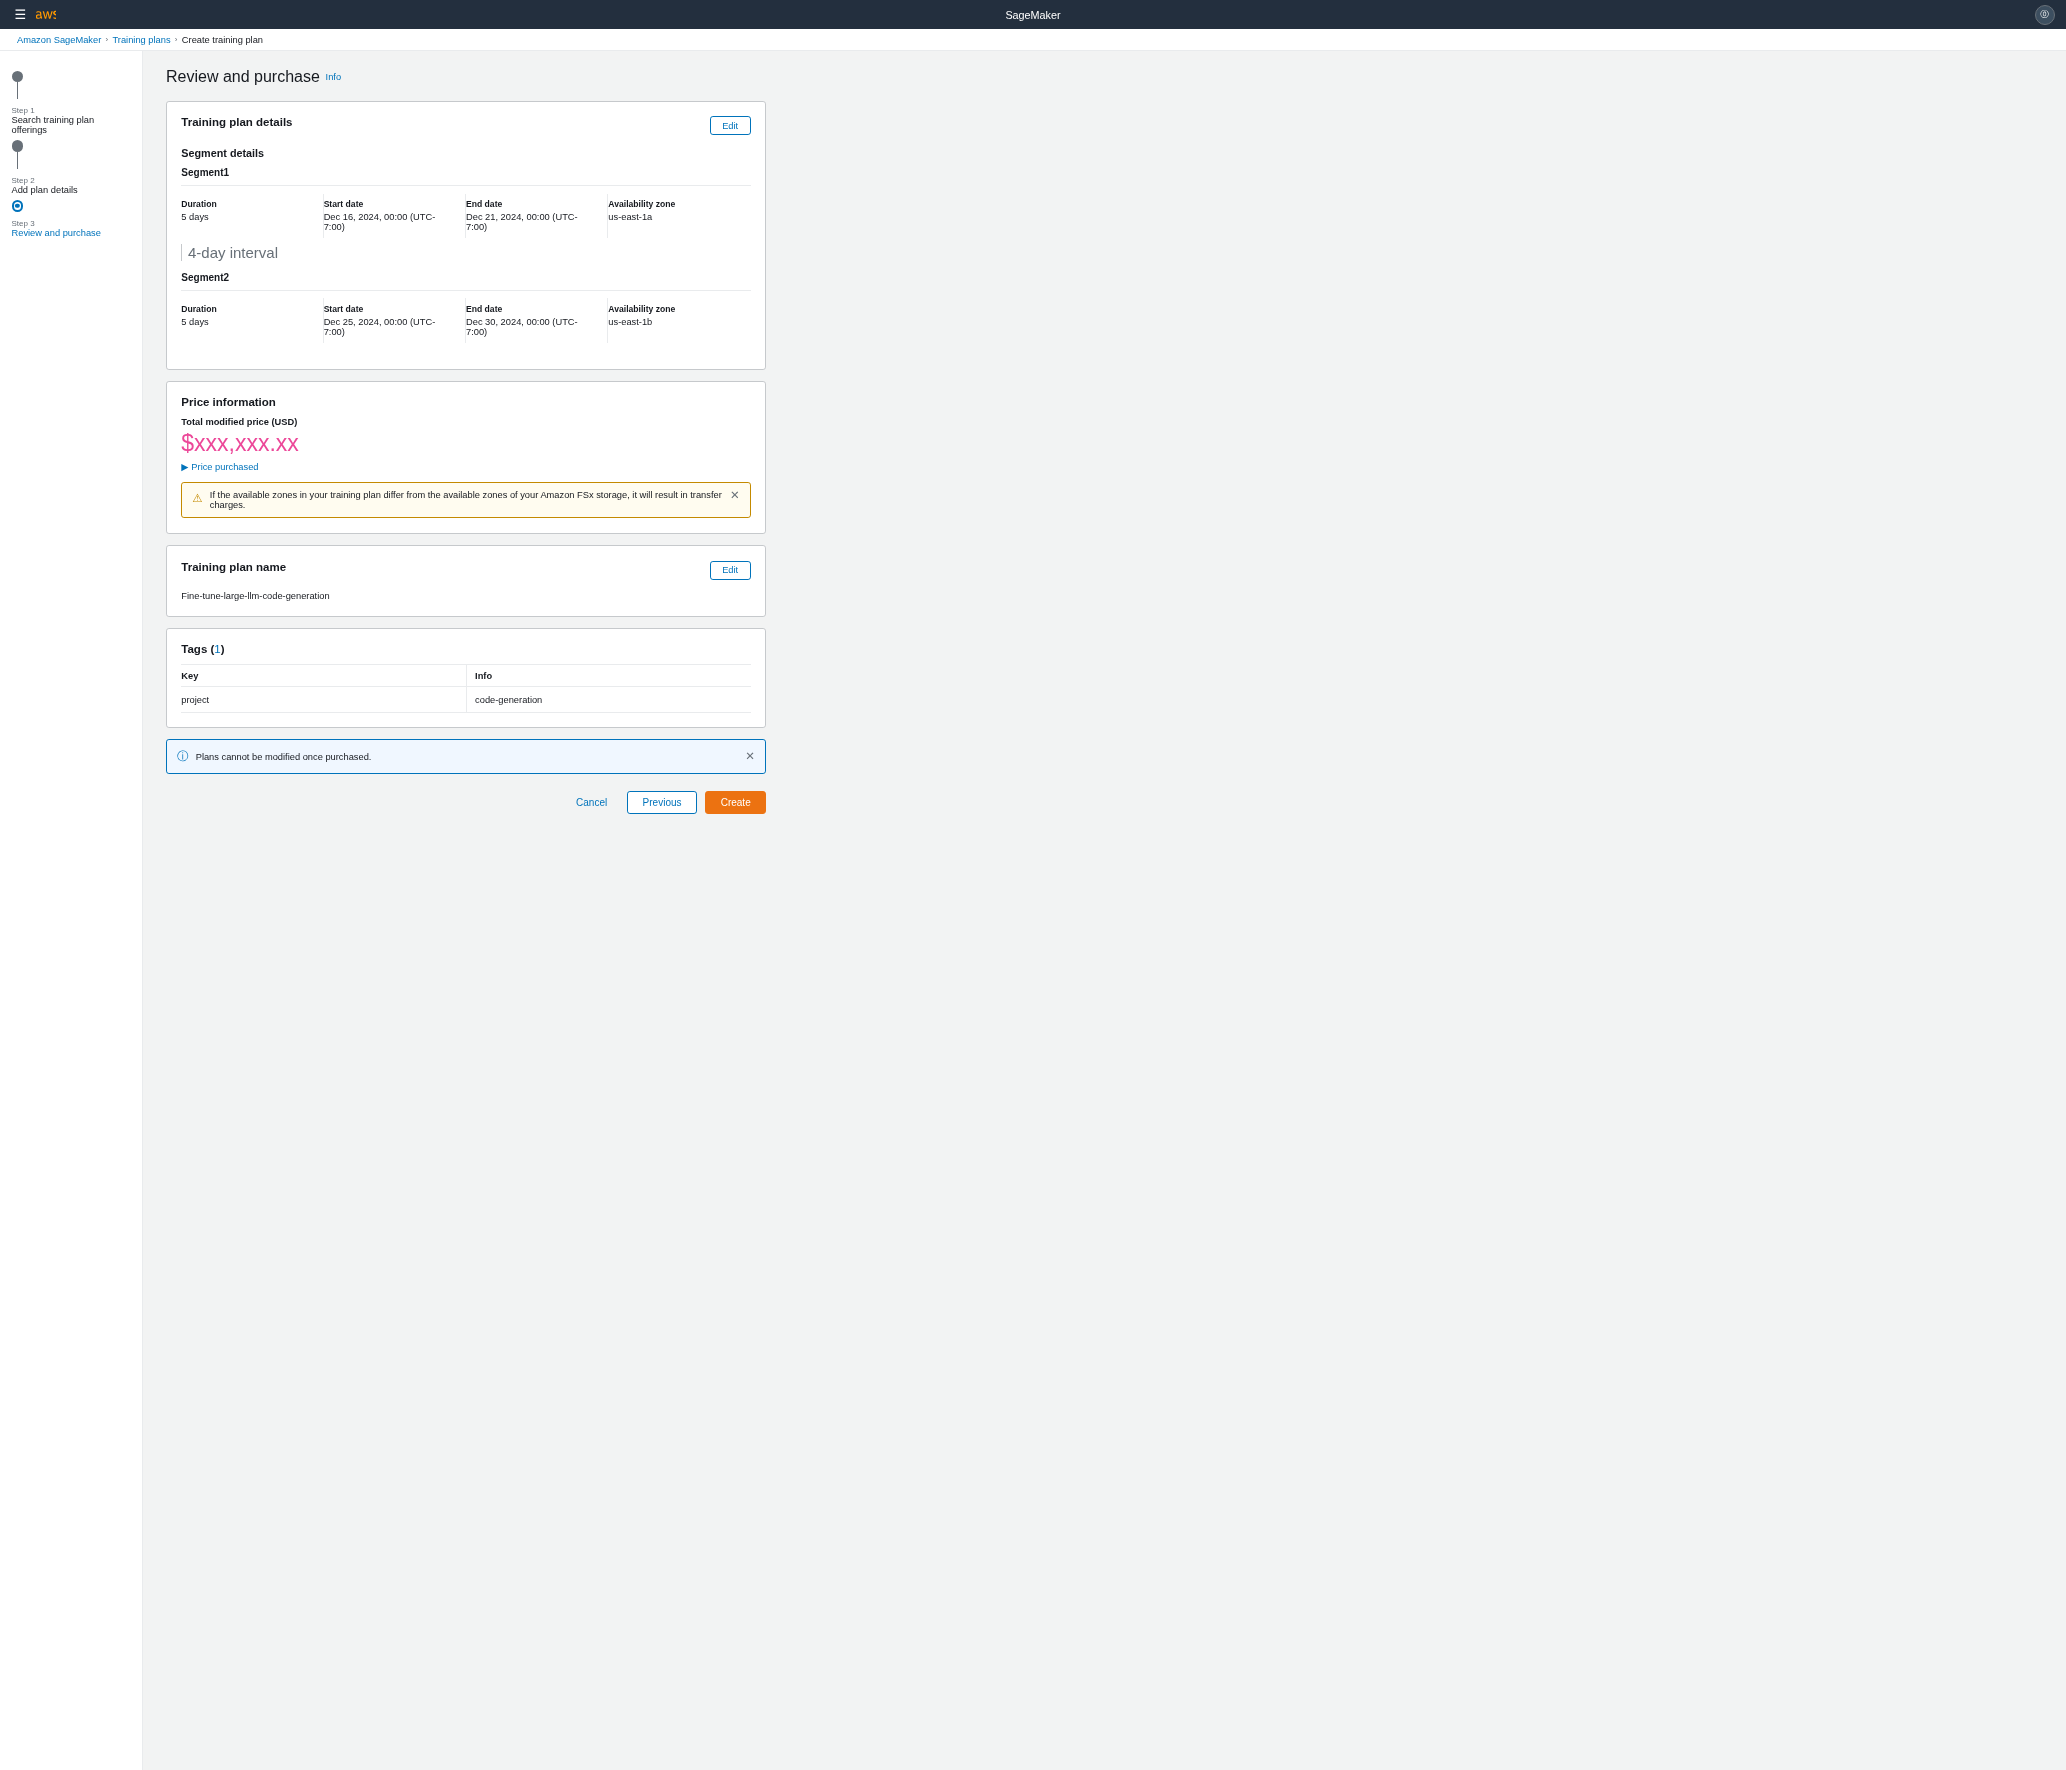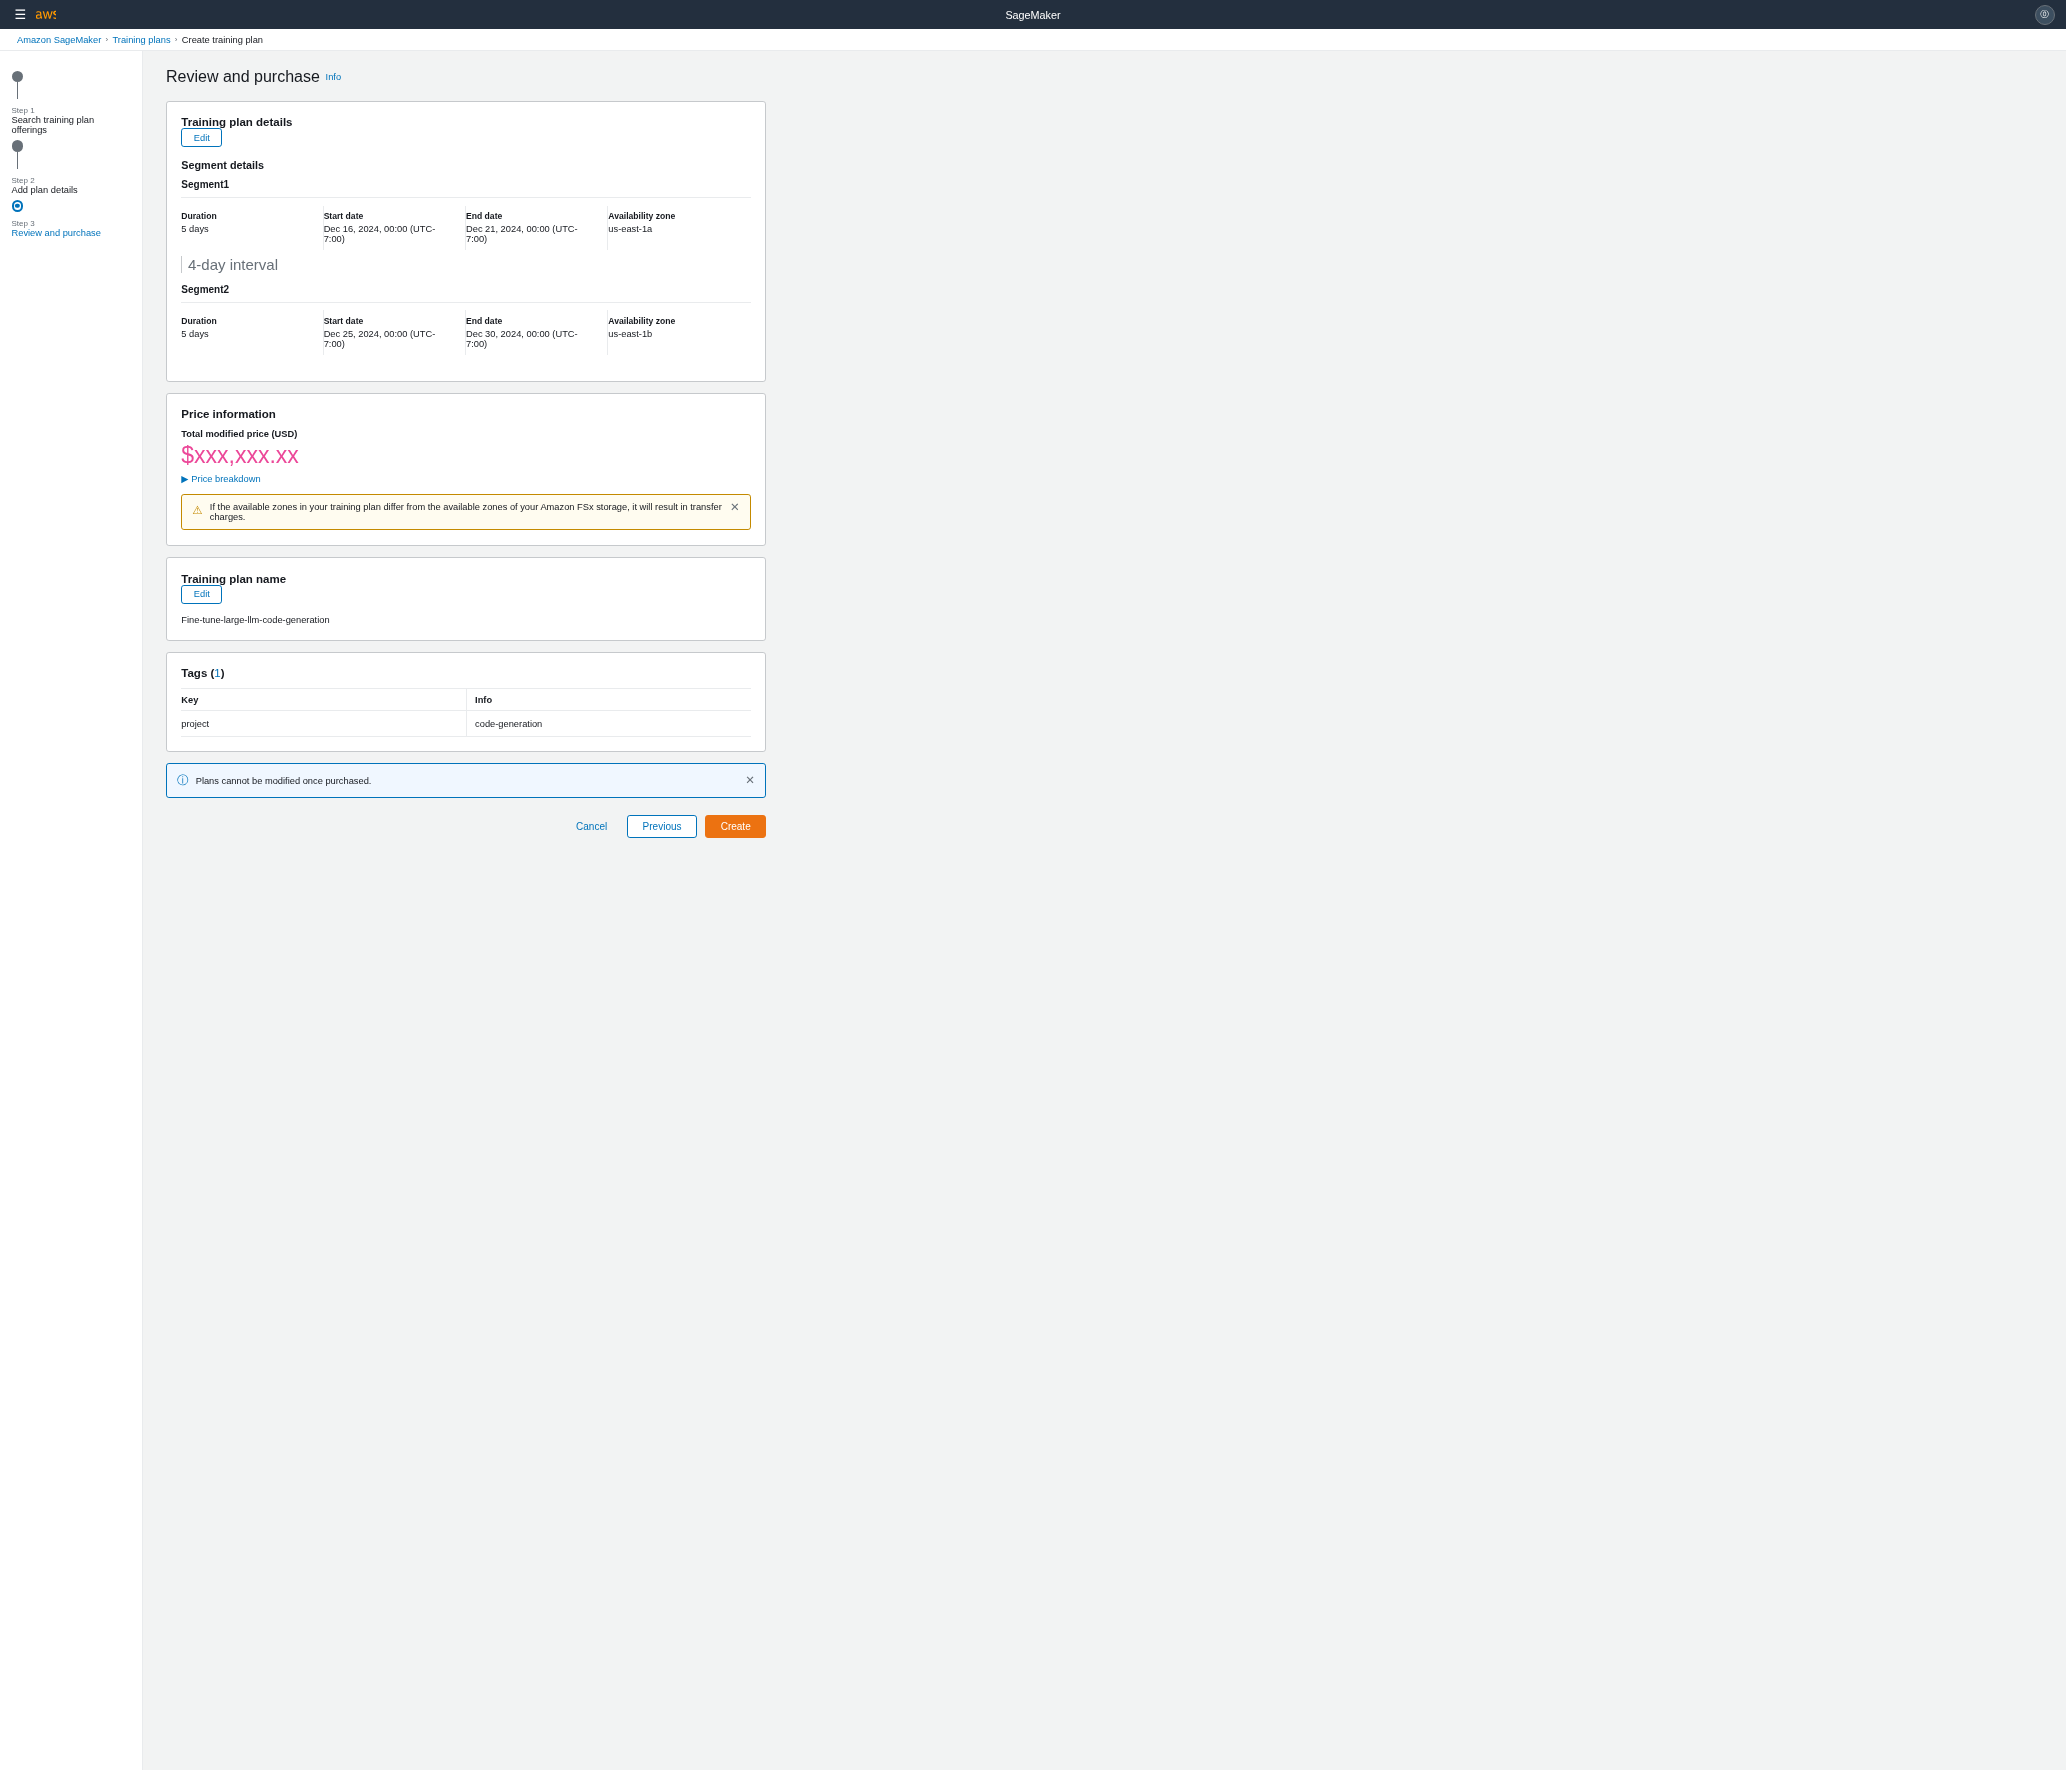--- a/index.html
+++ b/index.html
@@ -138,21 +138,20 @@
       border: 0.7px solid #c6c9cc;
       border-radius: 2.9px;
       padding: 14.3px;
       margin-bottom: 11.5px;
     }
     .card-header {
       display: flex;
       justify-content: space-between;
       align-items: flex-start;
       margin-bottom: 11.5px;
-      flex-direction: column;
     }
     .card-title {
       font-size: 11.5px;
       font-weight: 600;
     }
 
     
     .edit-btn {
       background: #fff;
       border: 0.7px solid #0073bb;
@@ -573,21 +572,21 @@
         </div>
       </div>
     </div>
 
     <div class="card">
       <h2 class="card-title" style="margin-bottom:8.6px;">Price information</h2>
       <div class="price-label">Total modified price (USD)</div>
       <div class="price-value">$xxx,xxx.xx</div>
       <a class="price-breakdown-link">
         <span>▶</span>
-        <span>Price breakdown</span>
+        <span>Price purchased</span>
       </a>
       <div class="warning-banner">
         <div class="warning-content">
           <span class="warning-icon">⚠</span>
           <span class="warning-text">If the available zones in your training plan differ from the available zones of your Amazon FSx storage, it will result in transfer charges.</span>
         </div>
         <button class="close-btn">✕</button>
       </div>
     </div>
 

